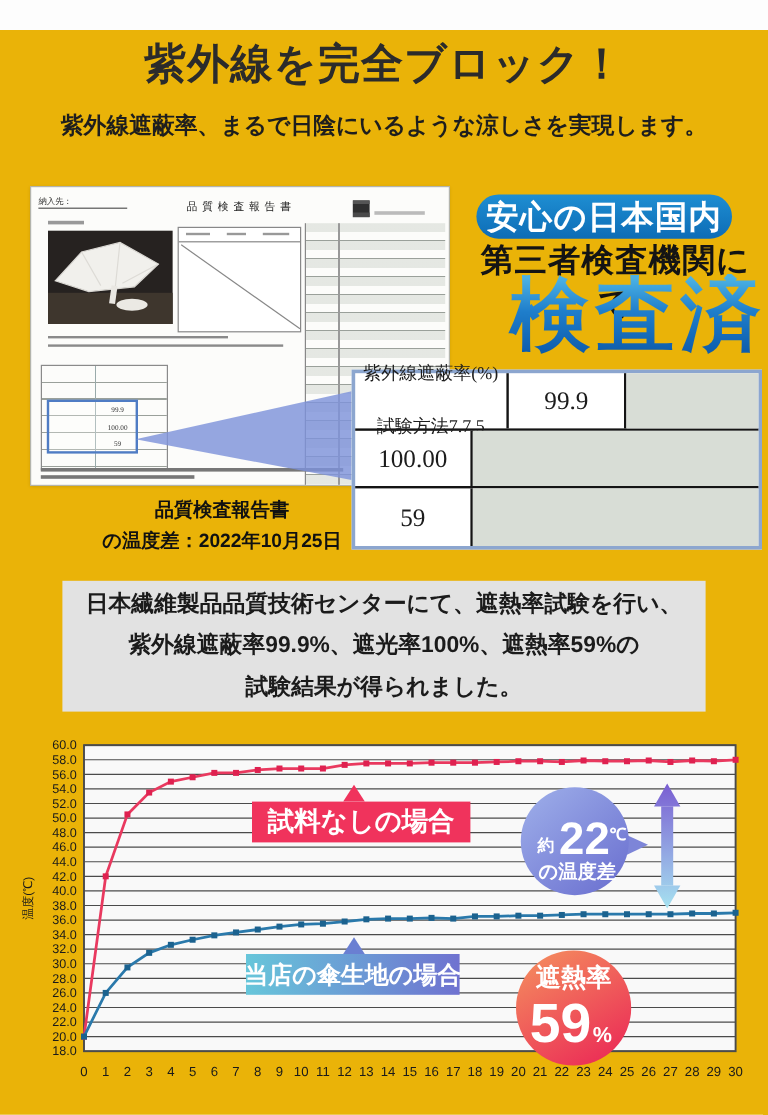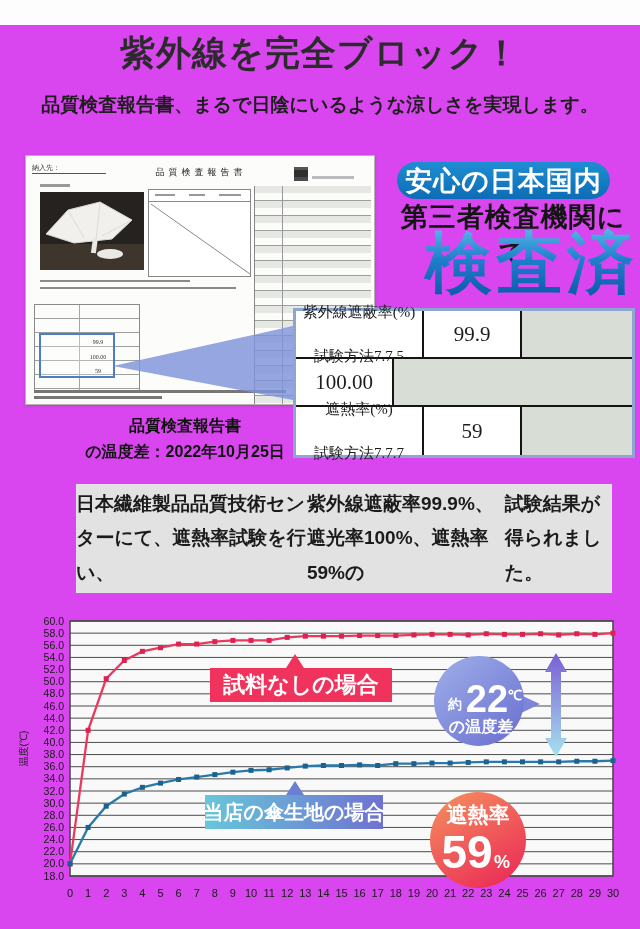--- a/index.html
+++ b/index.html
@@ -1,18 +1,18 @@
 <!DOCTYPE html>
 <html><head>
 <meta charset="utf-8">
 <style>
   * { margin:0; padding:0; box-sizing:border-box; }
   html,body { width:640px; }
   body { font-family:"Liberation Sans", sans-serif; background:#f4f4f4; }
-  .stage { position:relative; width:640px; height:929px; background:#d946ef; overflow:hidden; }
+  .stage { position:relative; width:640px; height:929px; background:#eab308; overflow:hidden; }
   .topstrip { position:absolute; left:0; top:0; width:640px; height:25px; background:#fdfdfd; }
 
   .title { position:absolute; left:0; top:30px; width:640px; text-align:center;
            font-size:35px; font-weight:900; color:#2b2b2b; letter-spacing:1px; }
   .subtitle { position:absolute; left:0; top:92px; width:640px; text-align:center;
               font-size:19px; font-weight:700; color:#1e1e1e; }
 
   
   .doc { position:absolute; left:25px; top:155px; width:350px; height:250px;
          background:#fcfcfa; border:1px solid #b3b4ac; box-shadow:0 1px 3px rgba(0,0,0,.15); }
@@ -69,35 +69,35 @@
                  align-items:center; justify-content:center; font-family:"Liberation Serif", serif;
                  font-size:15px; color:#1c1c1c; line-height:1.35;gap:24px; }
   .rcell-value { width:98px; border-right:2px solid #141414; display:flex; align-items:center;
                  justify-content:center; font-family:"Liberation Serif", serif; font-size:21px; color:#1c1c1c; }
   .rcell-swatch { flex:1; background:#d8ddd6; }
 
   .caption { position:absolute; left:10px; top:413px; width:350px; text-align:center;
              font-size:16px; font-weight:700; color:#111; line-height:1.65; }
 
   .graybox { position:absolute; left:52px; top:484px; width:536px; height:109px; background:#e2e2e2;
-             display:flex; flex-direction:row; align-items:center; justify-content:center;
-             font-size:19px; font-weight:700; color:#1b1b1b; line-height:1.8;margin-left:24px; }
+             display:flex; flex-direction:column; align-items:center; justify-content:center;
+             font-size:19px; font-weight:700; color:#1b1b1b; line-height:1.8; }
 
   .chart-wrap { position:absolute; left:0; top:608px; width:640px; height:321px; }
   svg text { font-family:"Liberation Sans", sans-serif; }
   .beam-svg { position:absolute; left:100px; top:320px; width:200px; height:85px; }
 </style>
 </head>
 <body>
 
 <div class="stage">
   <div class="topstrip"></div>
 
   <div class="title">紫外線を完全ブロック！</div>
-  <div class="subtitle">品質検査報告書、まるで日陰にいるような涼しさを実現します。</div>
+  <div class="subtitle">紫外線遮蔽率、まるで日陰にいるような涼しさを実現します。</div>
 
   <div class="doc">
     <div class="doc-noyu">納入先：</div>
     <div class="doc-title">品質検査報告書</div>
     <div class="doc-stamp"></div>
     <div class="doc-stamp-side"></div>
     <div class="doc-photo-label"></div>
 
     <svg class="doc-photo" viewBox="0 0 104 78">
       <rect x="0" y="0" width="104" height="78" fill="#262220"></rect>
@@ -155,24 +155,20 @@
           <span>試験方法7.7.5</span>
         </div>
       <div class="rcell-value">99.9</div>
       <div class="rcell-swatch"></div>
     </div>
     <div class="rrow">
       <div class="rcell-value">100.00</div>
       <div class="rcell-swatch"></div>
     </div>
     <div class="rrow">
-      <div class="rcell-label">
-          <span>遮熱率(%)</span>
-          <span>試験方法7.7.7</span>
-        </div>
       <div class="rcell-value">59</div>
       <div class="rcell-swatch"></div>
     </div>
   </div>
 
   <div class="caption">
     <div>品質検査報告書</div>
     <div>の温度差：2022年10月25日</div>
   </div>
 

